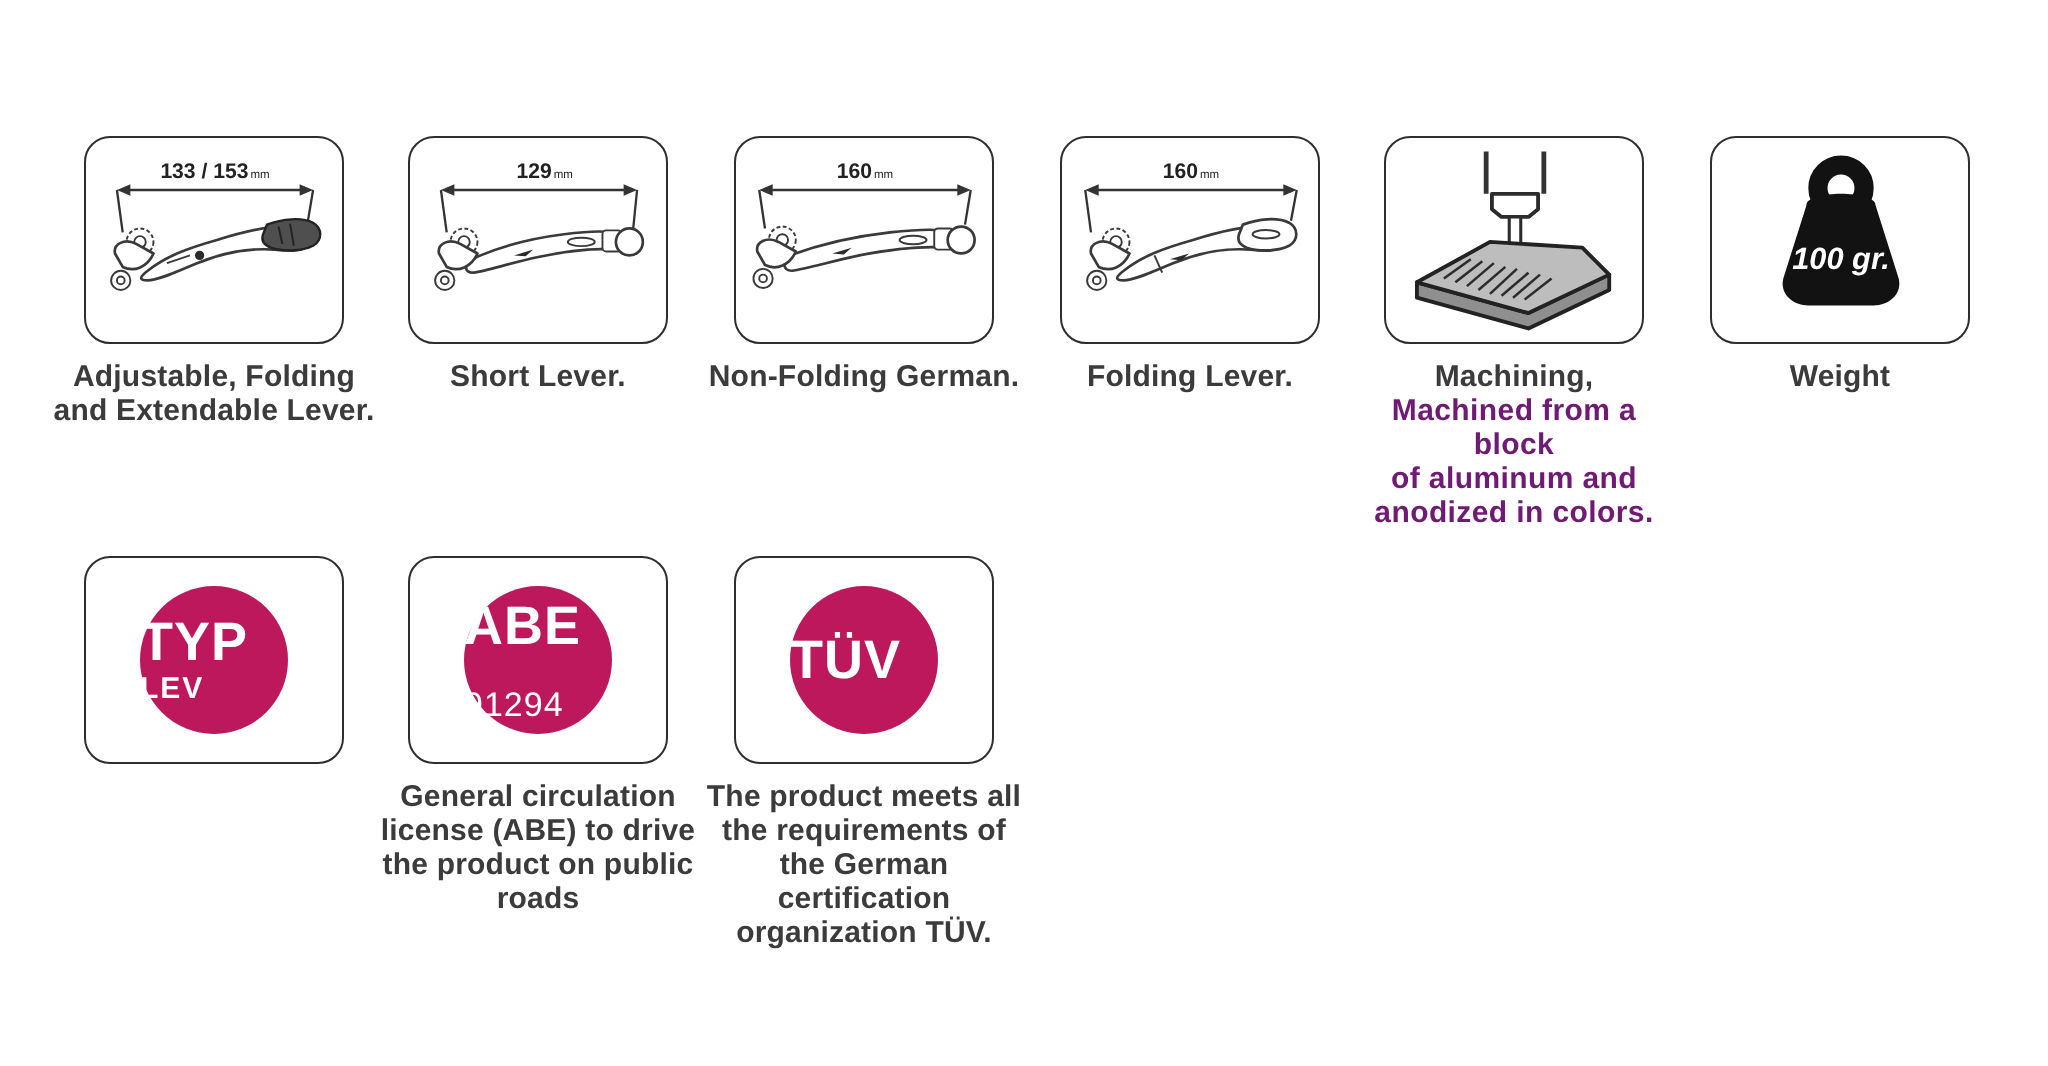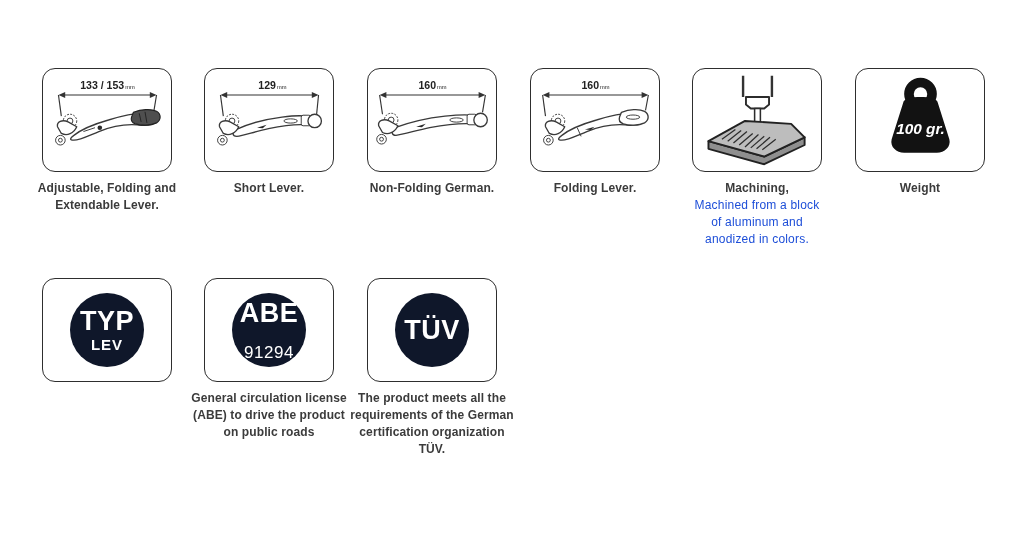--- a/index.html
+++ b/index.html
@@ -22,31 +22,31 @@
     border: 1.5px solid #2e2e2e; border-radius: 13px;
     background: #fff; position: relative;
     display: flex; align-items: center; justify-content: center;
     overflow: hidden;
   }
   .card svg { display: block; }
 
   .caption {
     position: absolute; top: 112px; left: -17px; width: 164px;
     text-align: center;
-    font-size: 12px; font-weight: 700; line-height: 17px;
+    font-size: 15px; font-weight: 700; line-height: 17px;
     color: #3b3b3b; letter-spacing: 0.1px;
   }
   .caption .sub {
-    display: block; font-weight: 400; color: #1d4ed8; letter-spacing: 0.2px;
+    display: block; font-weight: 700; color: #701a75; letter-spacing: 0.2px;
   }
 
   .badge {
     width: 74px; height: 74px; border-radius: 50%;
-    background: #0f172a; color: #ffffff;
-    display: flex; flex-direction: column; align-items: center; justify-content: center;
+    background: #be185d; color: #ffffff;
+    display: flex; flex-direction: column; align-items: flex-start; justify-content: center;
     line-height: 1;
   }
   .badge .big   { font-size: 27px; font-weight: 800; letter-spacing: 0.5px; }
   .badge .small { font-size: 15px; font-weight: 800; margin-top: 2px; letter-spacing: 1px; }
   .badge .num   { font-size: 17px; font-weight: 400; margin-top: 17px; letter-spacing: 0.5px; }
   .badge .solo  { font-size: 27px; font-weight: 800; letter-spacing: 0.5px; }
 
   .dim-text { font-size: 11px; font-weight: 700; fill: #222; font-family: "Liberation Sans", sans-serif; }
   .dim-unit { font-size: 6px; font-weight: 400; fill: #222; }
   .ln { stroke: #333; stroke-width: 1.2; fill: none; }

